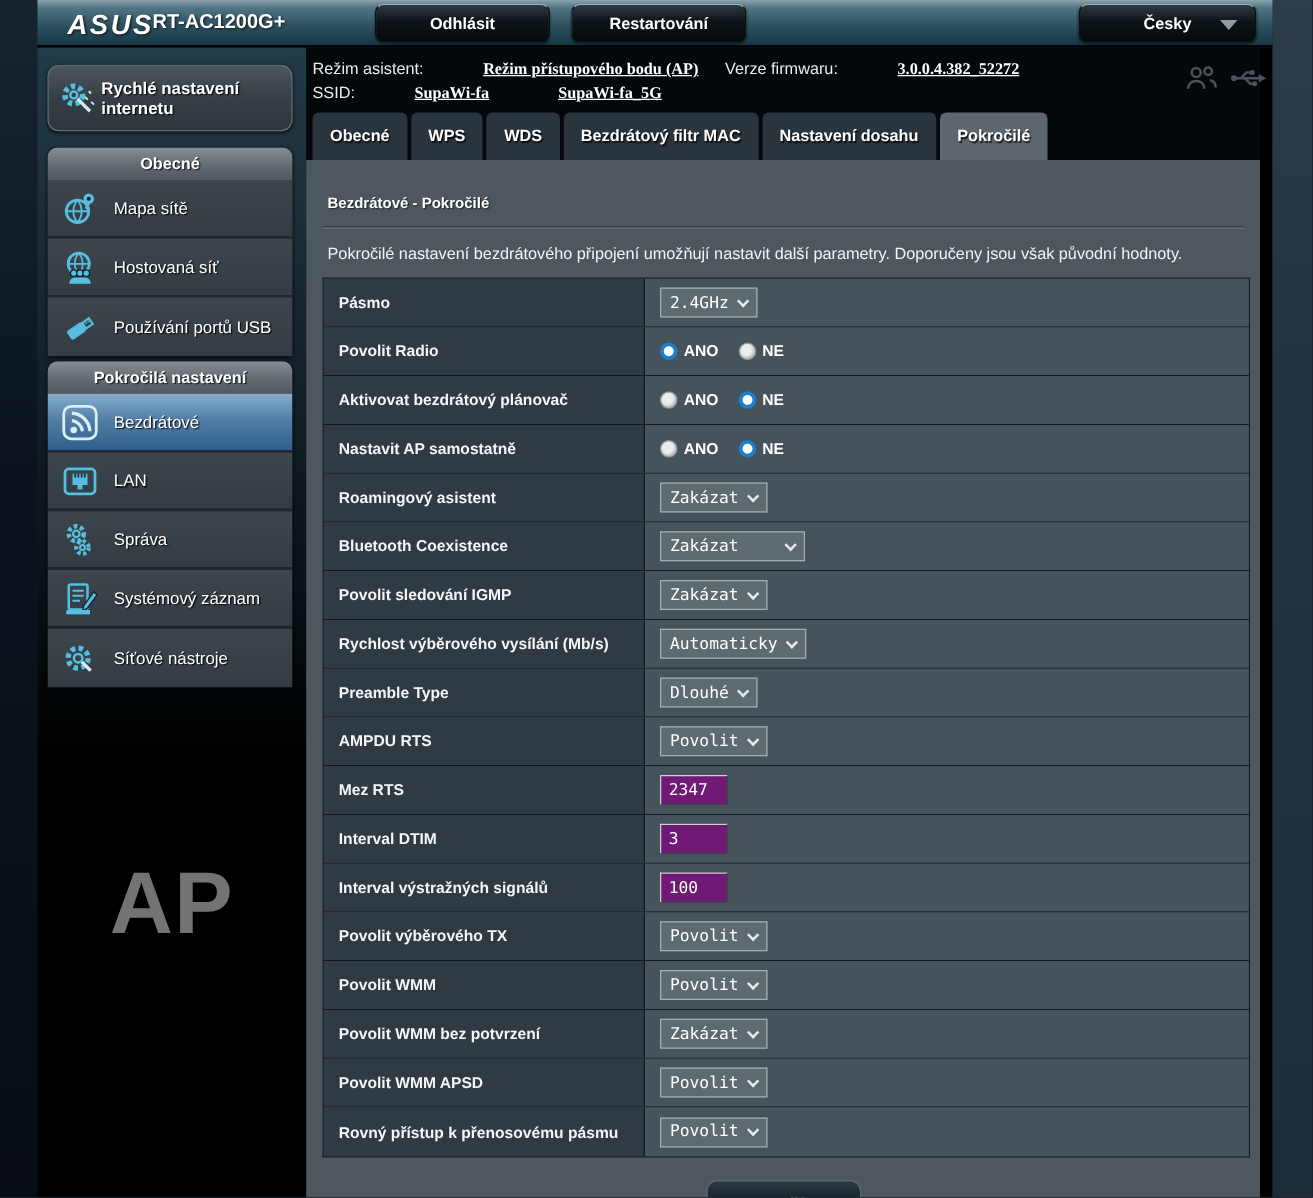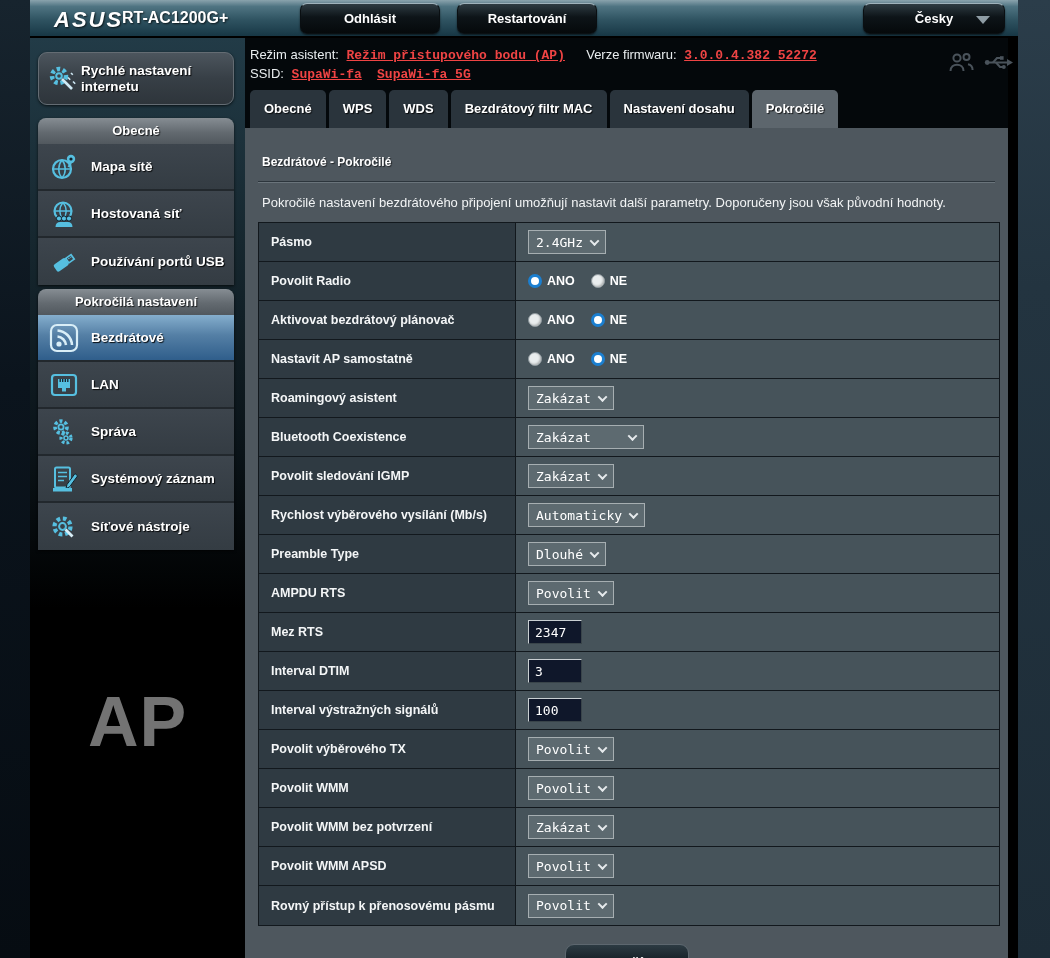--- a/index.html
+++ b/index.html
@@ -30,22 +30,22 @@
            background:linear-gradient(180deg,#2e3b42 0%,#0d1418 45%,#05090b 100%);
            border:1px solid #0a0f12; border-top-color:#9fb2bb;
            color:#fff; font-size:13px; font-weight:bold; text-align:center; line-height:29px;
            box-shadow:0 1px 2px rgba(0,0,0,.6); }
   .lang-arrow { position:absolute; right:14px; top:12px; width:0; height:0;
            border-left:7px solid transparent; border-right:7px solid transparent;
            border-top:8px solid #8e9ca4; }
 
   
   .hdr-line { position:absolute; left:250px; color:#e9edef; font-size:13px; white-space:nowrap; }
-  .hdr-link { font-family:Liberation Mono, monospace; font-weight:bold; color:#ef4444;
-              text-decoration:underline; cursor:pointer; }
+  .hdr-link { font-family:Liberation Serif, serif; font-weight:bold; color:#ffffff;
+              text-decoration:underline; cursor:pointer;margin-left:40px; }
   .hdr-label { margin-right:4px; }
   .hdr-gap { display:inline-block; width:14px; }
   .hdr-icons { position:absolute; left:948px; top:52px; display:flex; gap:10px; align-items:center; }
   .hdr-icons svg { display:block; cursor:pointer; }
 
   
   .tab-bar { position:absolute; left:250px; top:90px; display:flex; gap:3px; }
   .tab { height:38px; line-height:38px; padding:0 14px; background:#2a343c; color:#fff;
          font-size:13px; font-weight:bold; border-radius:5px 5px 0 0; cursor:pointer;
          text-shadow:1px 1px 1px rgba(0,0,0,.8); }
@@ -62,21 +62,21 @@
   .side-group { margin-top:13px; border-radius:8px 8px 0 0; overflow:hidden;
          box-shadow:0 1px 3px rgba(0,0,0,.7); }
   .side-group + .side-group { margin-top:4px; }
   .grp-hdr { height:26px; line-height:26px; text-align:center; color:#fff; font-size:13px;
          font-weight:bold; text-shadow:1px 1px 1px rgba(0,0,0,.8);
          background:linear-gradient(180deg,#868d93 0%,#636a70 55%,#51585e 100%); }
   .side-item { height:47px; display:flex; align-items:center; gap:12px; padding-left:11px;
          background:linear-gradient(180deg,#3d454d 0%,#343c43 100%);
          border-bottom:2px solid #22282d; cursor:pointer; }
   .side-item:last-child { border-bottom:none; }
-  .side-item .lbl { color:#fff; font-size:13.5px; font-weight:bold;
+  .side-item .lbl { color:#fff; font-size:13.5px; font-weight:normal;
          text-shadow:1px 1px 1px rgba(0,0,0,.9); }
   .side-item.active { background:linear-gradient(180deg,#85aecd 0%,#547fa5 45%,#2f5e8b 100%); }
   .side-item svg, .quick-btn svg { display:block; }
   .mode-badge { position:absolute; left:30px; top:682px; width:215px; text-align:center;
          color:#737373; font-size:70px; font-weight:bold; letter-spacing:1px; }
 
   
   .panel { position:absolute; left:245px; top:128px; width:763px; height:830px;
            background:#4e575e; }
   .panel-title { padding:27px 18px 0 17px; color:#fff; font-size:12px; font-weight:bold;
@@ -93,21 +93,21 @@
            color:#f4f6f7; font-size:12.5px; font-weight:bold; }
   .cell-value { flex:1; background:#46535a; display:flex; align-items:center; padding-left:12px; }
 
   
   .dd { display:inline-flex; align-items:center; gap:8px; height:24px; padding:0 7px;
         background:#5d6a70; border:1px solid #a6aeb1; cursor:pointer;
         color:#fff; font-family:"DejaVu Sans Mono", monospace; font-size:13px; }
   .dd.wide { width:116px; justify-content:space-between; }
   .dd .chev { width:7px; height:7px; border-right:2px solid #e6eaec; border-bottom:2px solid #e6eaec;
         transform:rotate(45deg) translate(-1px,-1px); }
-  .txt { width:54px; height:24px; background:#0f172a; color:#fff; padding:0 6px;
+  .txt { width:54px; height:24px; background:#701a75; color:#fff; padding:0 6px;
         border:1px solid #39444a; border-top-color:#c9cfd2; border-left-color:#c9cfd2;
         font-family:"DejaVu Sans Mono", monospace; font-size:13px; }
   .radios { display:flex; gap:16px; align-items:center; }
   .radio-opt { display:flex; align-items:center; gap:5px; cursor:pointer; }
   .radio-dot { width:14px; height:14px; border-radius:50%; background:#e9edee;
         border:1px solid #8d979c; box-shadow:inset -1px -1px 2px rgba(0,0,0,.25); }
   .radio-dot.checked { background:#fff; border:3.5px solid #1b7fd0; box-shadow:none; }
   .radio-lbl { color:#fff; font-size:12.5px; font-weight:bold; }
 
   .apply-btn { position:absolute; left:50%; transform:translateX(-50%); top:816px;

